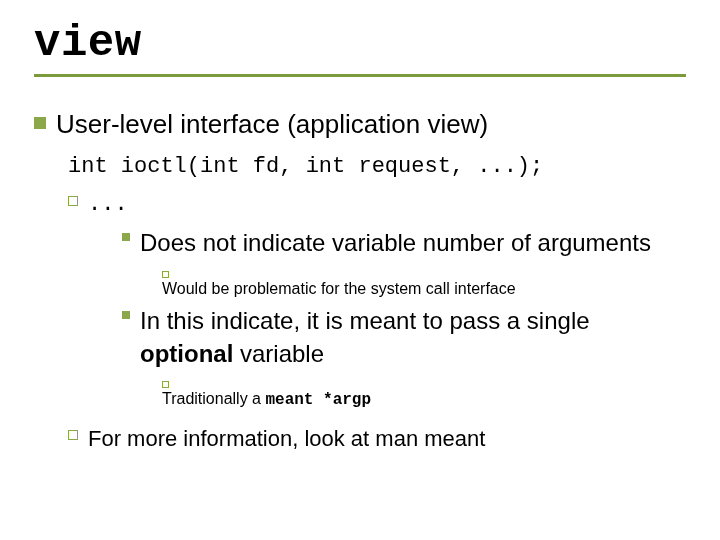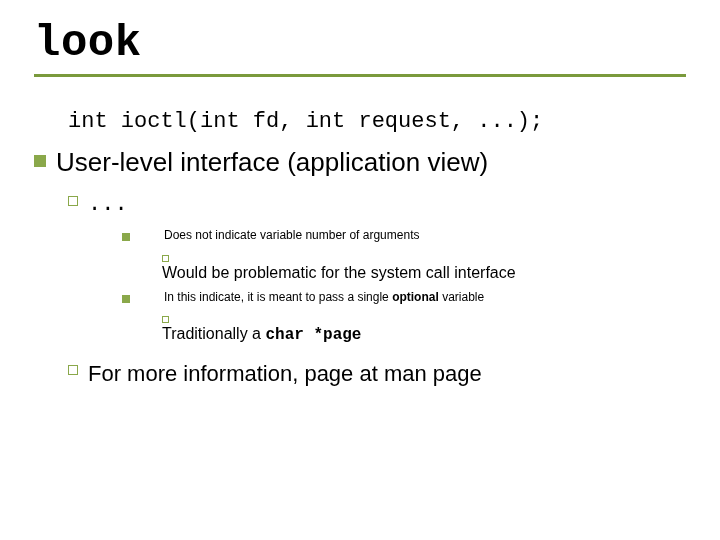--- a/index.html
+++ b/index.html
@@ -80,39 +80,39 @@
     margin-top: 5px;
   }
   .row {
     display: flex;
     align-items: flex-start;
     line-height: 1.35;
   }
   .lvl1 { margin-left: 0px; font-size: 26px; margin-bottom: 10px; }
   .codeline { margin-left: 34px; font-size: 22px; margin-bottom: 8px; }
   .lvl2 { margin-left: 34px; font-size: 22px; margin-bottom: 8px; }
-  .lvl3 { margin-left: 88px; font-size: 12px; margin-bottom: 6px; gap: 24px; }
+  .lvl3 { margin-left: 88px; font-size: 24px; margin-bottom: 6px; }
   .lvl4 { margin-left: 128px; font-size: 16px; margin-bottom: 6px; flex-direction: column; }
   .spacer { height: 6px; }
   .txt { flex: 1 1 auto; }
 </style>
 </head>
 <body>
 
 <div class="slide">
-  <div class="title">look</div>
+  <div class="title">view</div>
   <div class="rule"></div>
-
-  <div class="row codeline">
-    <span class="txt mono">int ioctl(int fd, int request, ...);</span>
-  </div>
 
   <div class="row lvl1">
     <span class="b-square-filled"></span>
     <span class="txt">User-level interface (application view)</span>
+  </div>
+
+  <div class="row codeline">
+    <span class="txt mono">int ioctl(int fd, int request, ...);</span>
   </div>
 
   <div class="row lvl2">
     <span class="b-square-open"></span>
     <span class="txt mono">...</span>
   </div>
 
   <div class="row lvl3">
     <span class="b-square-sm-f"></span>
     <span class="txt">Does not indicate variable number of arguments</span>
@@ -126,25 +126,25 @@
   <div class="row lvl3">
     <span class="b-square-sm-f"></span>
     <span class="txt">
       <span>In this indicate, it is meant to pass a single </span><span class="bold">optional</span><span> variable</span>
     </span>
   </div>
 
   <div class="row lvl4">
     <span class="b-square-sm-o"></span>
     <span class="txt">
-      <span>Traditionally a </span><span class="mono bold">char *page</span>
+      <span>Traditionally a </span><span class="mono bold">meant *argp</span>
     </span>
   </div>
 
 
   <div class="spacer"></div>
 
   <div class="row lvl2">
     <span class="b-square-open"></span>
-    <span class="txt">For more information, page at man page</span>
+    <span class="txt">For more information, look at man meant</span>
   </div>
 
 </div>
 
 </body></html>

